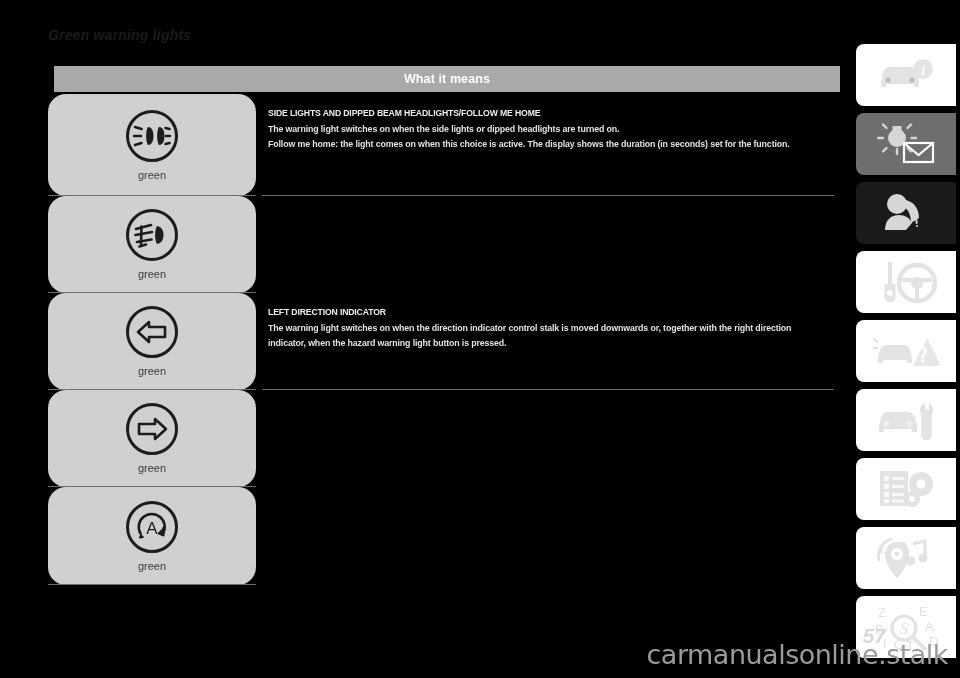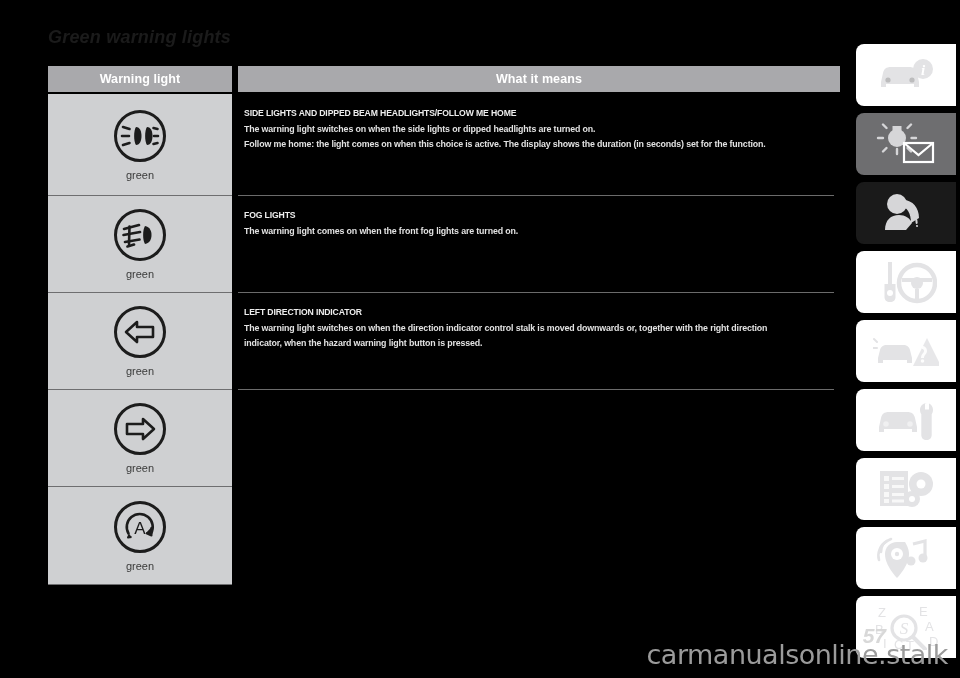--- a/index.html
+++ b/index.html
@@ -8,21 +8,21 @@
     background:#000;
     font-family:"Liberation Sans", sans-serif;
     overflow:hidden;
     position:relative;
   }
   .page{position:absolute;inset:0;}
 
   
   .doc-title{
     position:absolute;left:48px;top:27px;
-    font-size:18px;font-weight:bold;font-style:italic;
+    font-size:14px;font-weight:bold;font-style:italic;
     color:#1b1b1b;letter-spacing:.2px;
     -webkit-font-smoothing:none;
   }
 
   
   .table{
     position:absolute;left:48px;top:66px;
     width:792px;
   }
   .thead{display:flex;height:26px;}
@@ -32,25 +32,26 @@
     display:flex;align-items:center;justify-content:center;
     letter-spacing:.1px;
   }
   .th-left{width:184px;}
   .th-gap{width:6px;background:#000;}
   .th-right{flex:1;text-align:center;}
 
   .tbody{margin-top:2px;}
   .trow{display:flex;align-items:stretch;position:relative;}
   .cell-icon{
-    width:184px;
+    width:208px;
     background:#cfd0d2;
     display:flex;flex-direction:column;
     align-items:center;justify-content:center;
     position:relative;
+    border-radius:18px;
   }
   .cell-icon .divider{
     position:absolute;left:0;right:0;bottom:0;height:1px;background:#6e6e70;
   }
   .cell-gap{width:6px;background:#000;}
   .cell-text{
     flex:1;background:#000;color:#e9e9e9;
     padding:14px 10px 18px 6px;
     position:relative;
   }
@@ -108,21 +109,20 @@
 </head>
 <body>
 
 <div class="page">
 
   <div class="doc-title">Green warning lights</div>
 
   <div class="table">
 
     <div class="thead">
-      <div class="th th-left">Warning light</div>
       <div class="th-gap"></div>
       <div class="th th-right">What it means</div>
     </div>
 
     <div class="tbody" id="tbody">
         <div class="trow" style="height: 102px;">
           <div class="cell-icon">
             <div class="icon-circle">
     <svg width="40" height="26" viewBox="0 0 40 26">
       <path d="M16 4 C20 4 21.5 8.5 21.5 13 C21.5 17.5 20 22 16 22 C13.5 19 13.5 7 16 4 Z" fill="#1c1c1c"></path>
@@ -148,25 +148,20 @@
     <svg width="38" height="26" viewBox="0 0 38 26">
       <path d="M24 4 C29 5 30.5 9 30.5 13 C30.5 17 29 21 24 22 C21.5 18.5 21.5 7.5 24 4 Z" fill="#1c1c1c"></path>
       <path d="M18 3 L3 7 M19 10 L2.5 13 M18.5 17.5 L4 20 M13 22.5 L6.5 24.5" stroke="#1c1c1c" fill="none" stroke-width="2.6" stroke-linecap="round" stroke-linejoin="round"></path>
       <path d="M8.5 4.5 L8 22" stroke="#1c1c1c" fill="none" stroke-width="2.6" stroke-linecap="round" stroke-linejoin="round"></path>
     </svg>
             </div>
             <div class="green-label">green</div>
             <div class="divider"></div>
           </div>
           <div class="cell-gap"></div>
-          <div class="cell-text">
-            <div class="wl-title">FOG LIGHTS</div>
-            <div class="wl-body">The warning light comes on when the front fog lights are turned on.</div>
-            <div class="divider"></div>
-          </div>
         </div>
         <div class="trow" style="height: 97px;">
           <div class="cell-icon">
             <div class="icon-circle">
     <svg width="34" height="26" viewBox="0 0 34 26">
       <path d="M14 3 L3 13 L14 23 L14 18 L30 18 L30 8 L14 8 Z" stroke="#1c1c1c" fill="none" stroke-width="2.6" stroke-linecap="round" stroke-linejoin="round"></path>
     </svg>
             </div>
             <div class="green-label">green</div>
             <div class="divider"></div>

